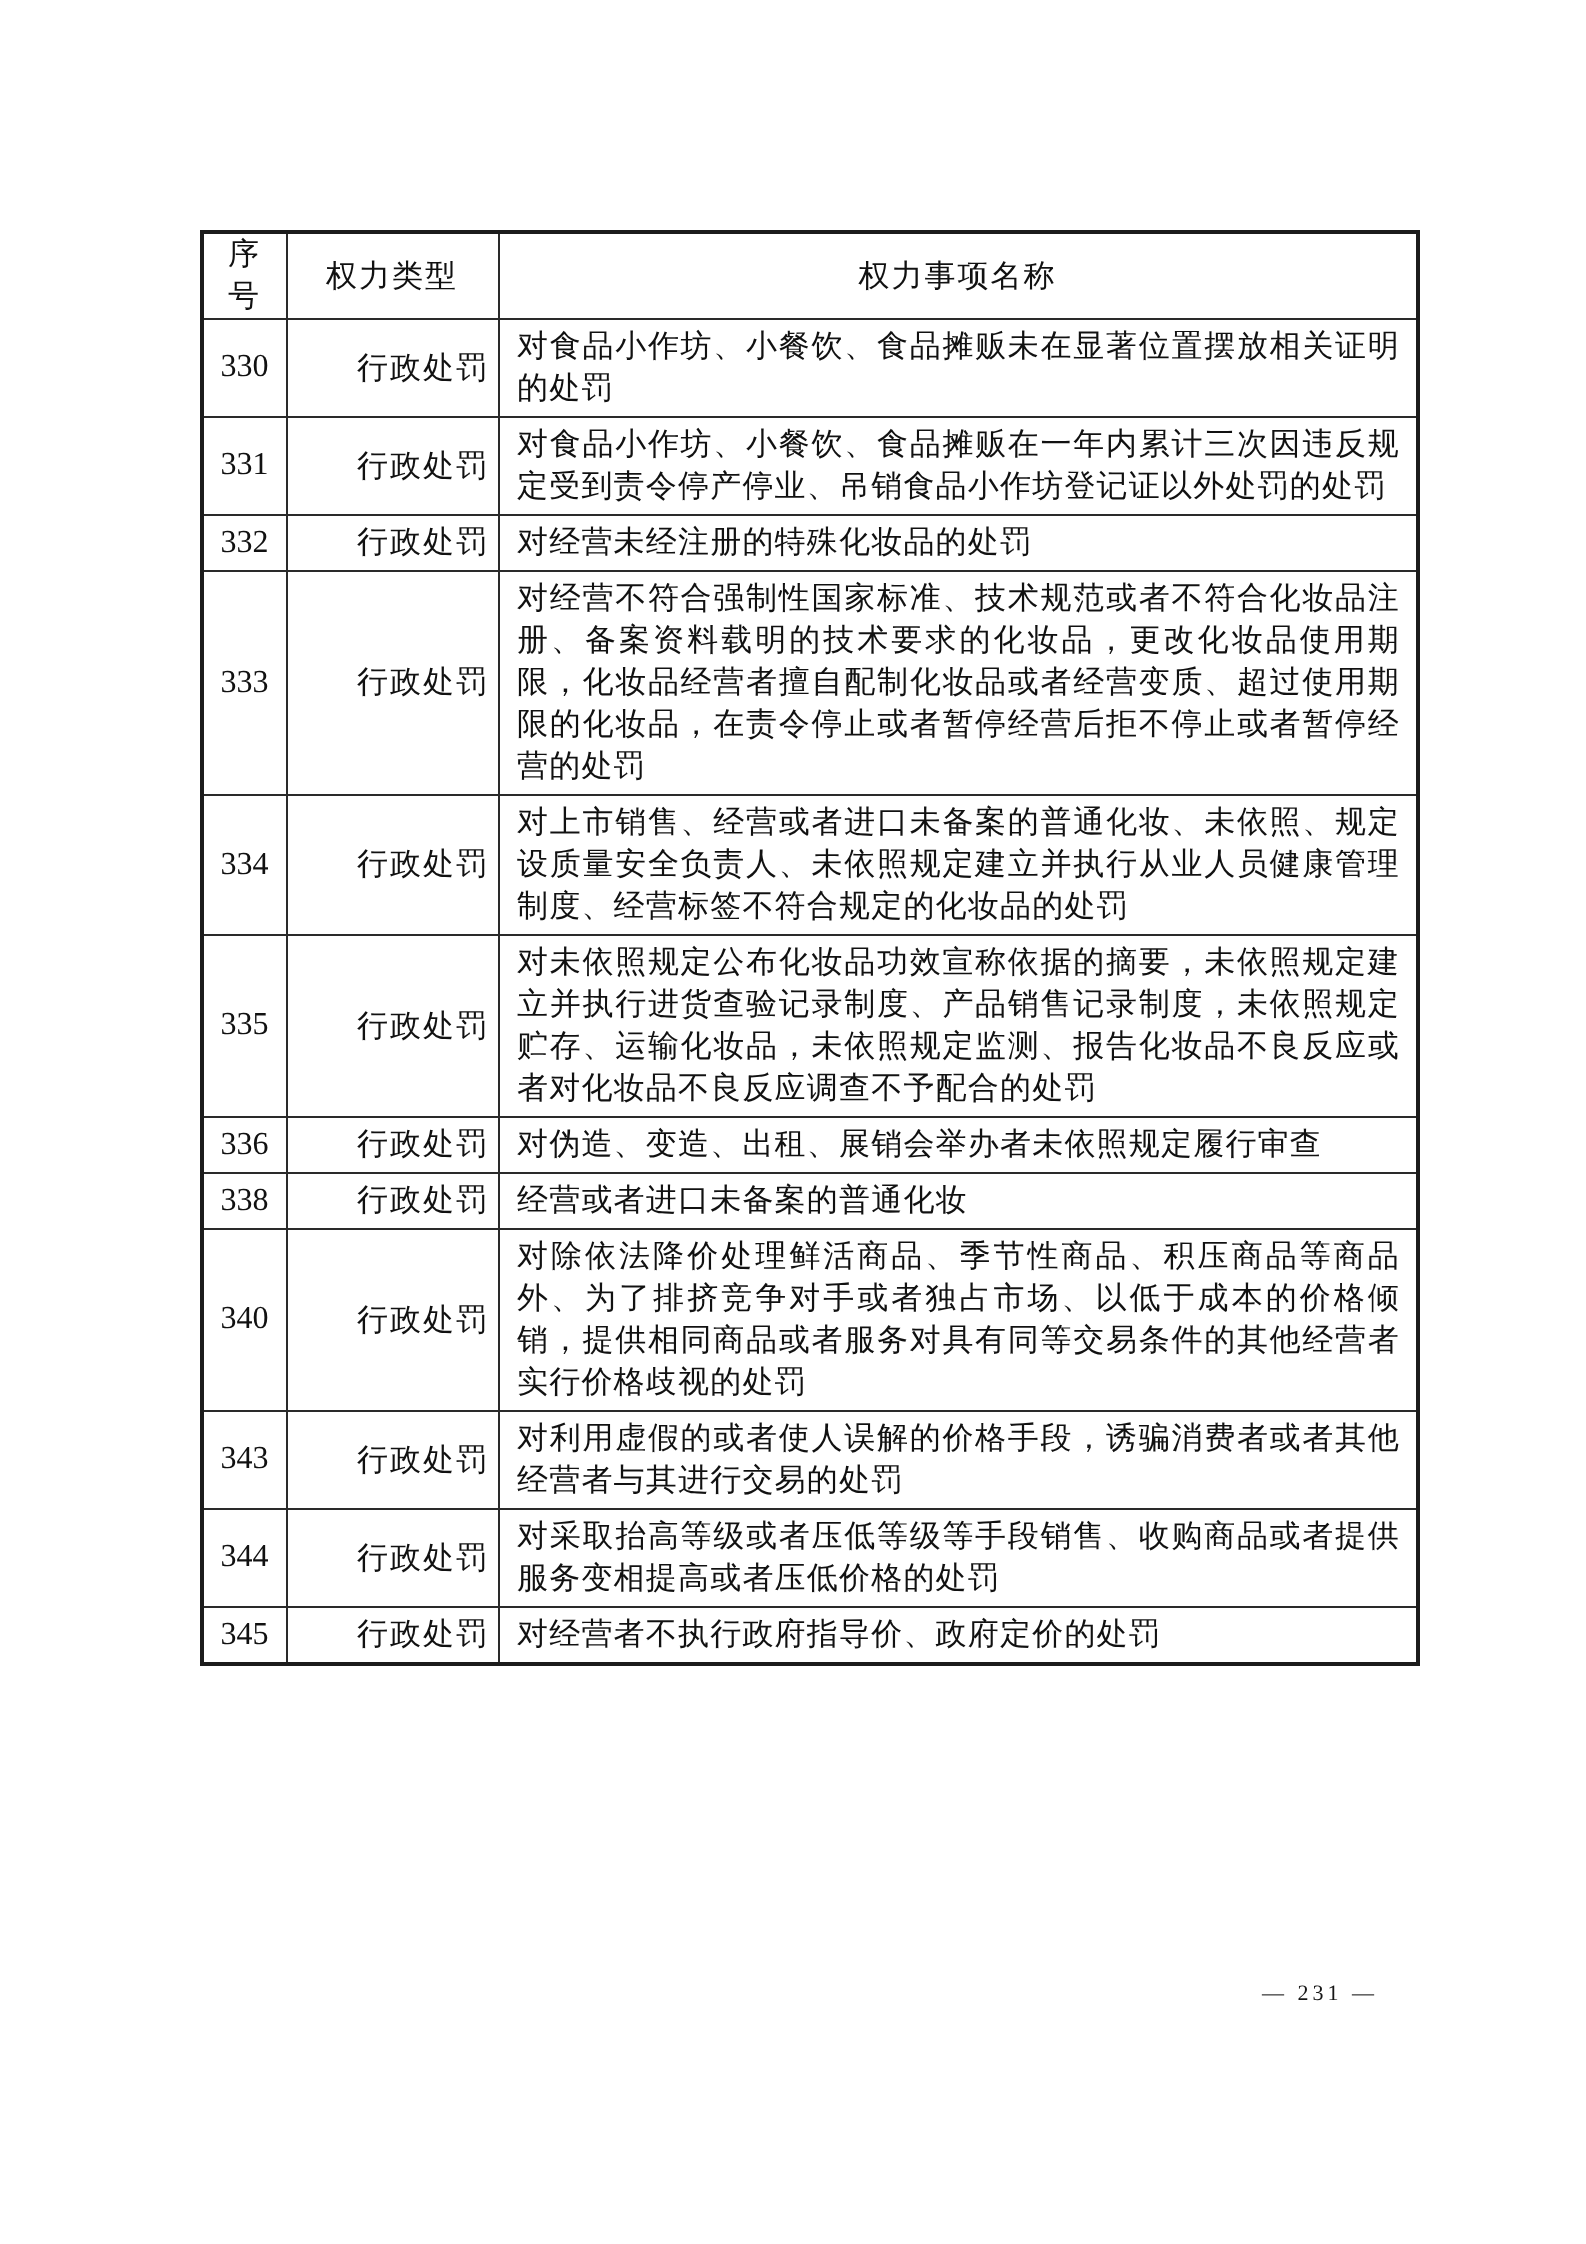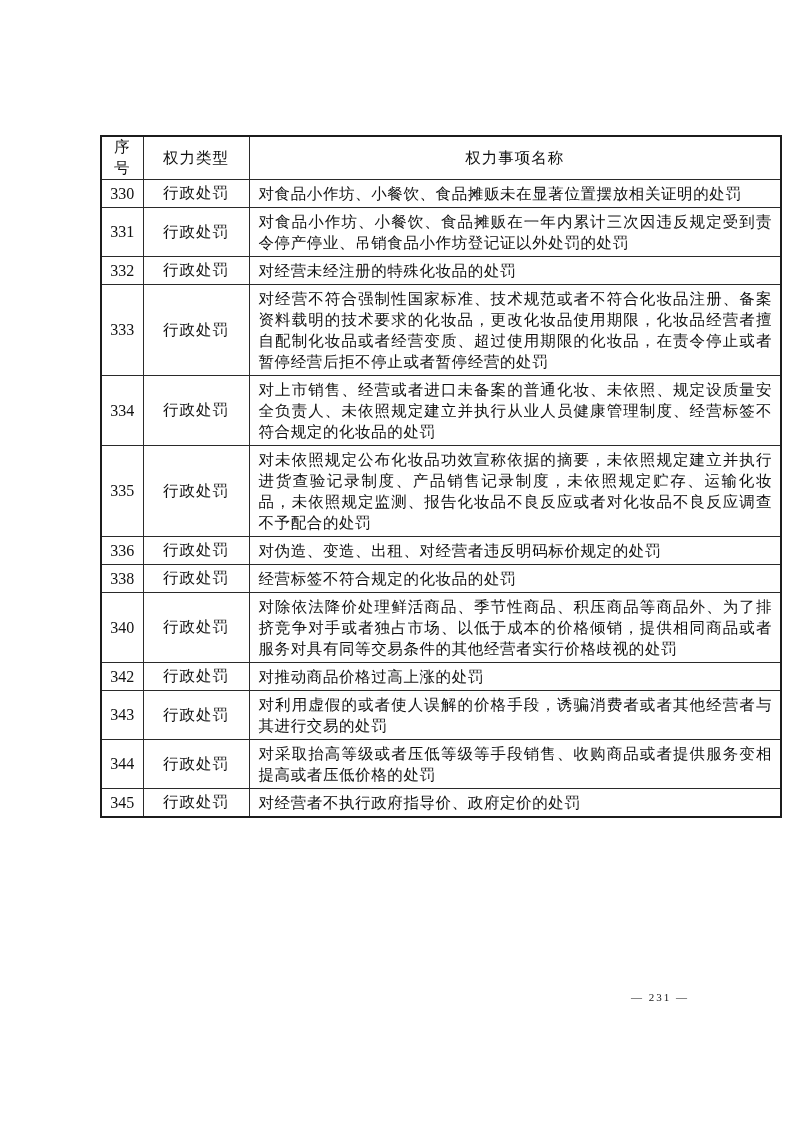--- a/index.html
+++ b/index.html
@@ -13,22 +13,22 @@
     height: 1122px;
     margin: 0 auto;
     background: #ffffff;
     font-family: "Liberation Serif", "DejaVu Serif", serif;
     color: #111111;
     overflow: hidden;
   }
   table.power-table {
     position: absolute;
     left: 100px;
-    top: 135px;
-    width: 682px;
+    top: 115px;
+    width: 610px;
     border-collapse: collapse;
     table-layout: fixed;
     border: 2px solid #1c1c1c;
     font-size: 15.5px;
   }
   table.power-table col.c1 { width: 42px; }
   table.power-table col.c2 { width: 106px; }
   table.power-table col.c3 { width: auto; }
   table.power-table th,
   table.power-table td {
@@ -42,21 +42,21 @@
     letter-spacing: 1px;
     padding: 0 4px;
   }
   td.cell-num {
     text-align: center;
     font-size: 16px;
     padding: 2px 2px;
     margin-left: 32px;
   }
   td.cell-type {
-    text-align: center;
+    text-align: right;
     letter-spacing: 1px;
     padding: 2px 4px;
   }
   td.cell-name {
     text-align: justify;
     padding: 3px 8px 3px 9px;
     line-height: 21px;
     letter-spacing: 0.6px;
     font-family: Liberation Serif, serif;
   }
@@ -115,36 +115,31 @@
         <td class="cell-name">对上市销售、经营或者进口未备案的普通化妆、未依照、规定设质量安全负责人、未依照规定建立并执行从业人员健康管理制度、经营标签不符合规定的化妆品的处罚</td>
       </tr>
       <tr>
         <td class="cell-num">335</td>
         <td class="cell-type">行政处罚</td>
         <td class="cell-name">对未依照规定公布化妆品功效宣称依据的摘要，未依照规定建立并执行进货查验记录制度、产品销售记录制度，未依照规定贮存、运输化妆品，未依照规定监测、报告化妆品不良反应或者对化妆品不良反应调查不予配合的处罚</td>
       </tr>
       <tr>
         <td class="cell-num">336</td>
         <td class="cell-type">行政处罚</td>
-        <td class="cell-name">对伪造、变造、出租、对经营者违反明码标价规定的处罚</td>
+        <td class="cell-name">对伪造、变造、出租、展销会举办者未依照规定履行审查</td>
       </tr>
       <tr>
         <td class="cell-num">338</td>
         <td class="cell-type">行政处罚</td>
-        <td class="cell-name">经营标签不符合规定的化妆品的处罚</td>
+        <td class="cell-name">经营或者进口未备案的普通化妆</td>
       </tr>
       <tr>
         <td class="cell-num">340</td>
         <td class="cell-type">行政处罚</td>
         <td class="cell-name">对除依法降价处理鲜活商品、季节性商品、积压商品等商品外、为了排挤竞争对手或者独占市场、以低于成本的价格倾销，提供相同商品或者服务对具有同等交易条件的其他经营者实行价格歧视的处罚</td>
-      </tr>
-      <tr>
-        <td class="cell-num">342</td>
-        <td class="cell-type">行政处罚</td>
-        <td class="cell-name">对推动商品价格过高上涨的处罚</td>
       </tr>
       <tr>
         <td class="cell-num">343</td>
         <td class="cell-type">行政处罚</td>
         <td class="cell-name">对利用虚假的或者使人误解的价格手段，诱骗消费者或者其他经营者与其进行交易的处罚</td>
       </tr>
       <tr>
         <td class="cell-num">344</td>
         <td class="cell-type">行政处罚</td>
         <td class="cell-name">对采取抬高等级或者压低等级等手段销售、收购商品或者提供服务变相提高或者压低价格的处罚</td>

